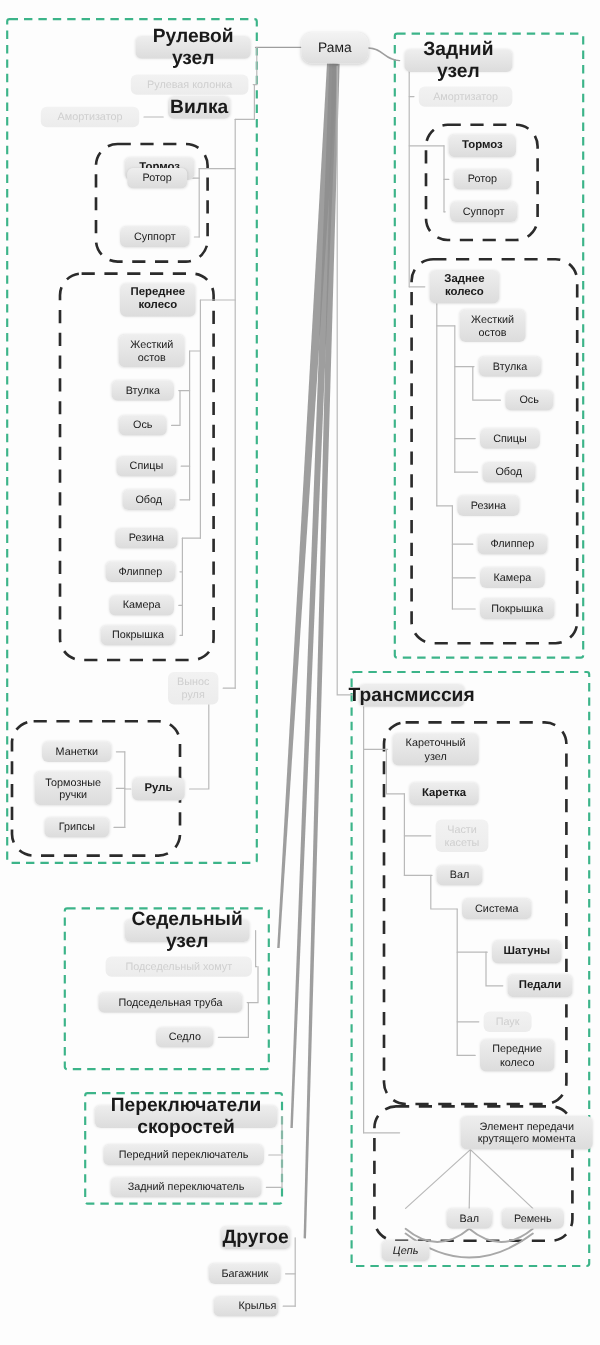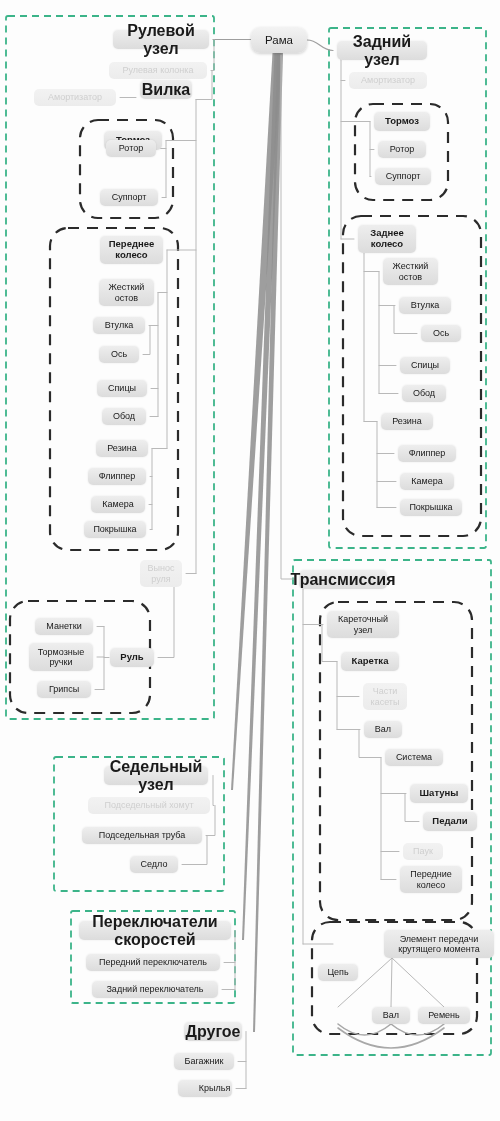--- a/index.html
+++ b/index.html
@@ -191,18 +191,18 @@
 касеты</div>
       <div class="node n-n" style="left: 364px; top: 721px; width: 38px; height: 17px;">Вал</div>
       <div class="node n-n" style="left: 385px; top: 749px; width: 58px; height: 17px;">Система</div>
       <div class="node n-h2" style="left: 410px; top: 784px; width: 58px; height: 19px;">Шатуны</div>
       <div class="node n-h2" style="left: 423px; top: 812px; width: 54px; height: 19px;">Педали</div>
       <div class="node n-faded" style="left: 403px; top: 843px; width: 40px; height: 17px;">Паук</div>
       <div class="node n-n" style="left: 400px; top: 866px; width: 62px; height: 27px;">Передние
 колесо</div>
       <div class="node n-n" style="left: 337px; top: 930px; width: 110px; height: 28px; margin-left: 47px;">Элемент передачи
 крутящего момента</div>
-      <div class="node n-n" style="left: 318px; top: 964px; width: 40px; height: 17px;">Цепь</div>
+      <div class="node n-n" style="left: 318px; top: 1034px; width: 40px; height: 17px; font-style: italic;">Цепь</div>
       <div class="node n-n" style="left: 372px; top: 1007px; width: 38px; height: 17px;">Вал</div>
       <div class="node n-n" style="left: 418px; top: 1007px; width: 52px; height: 17px;">Ремень</div>
     </div>
 
 </div>
 
 </body></html>

